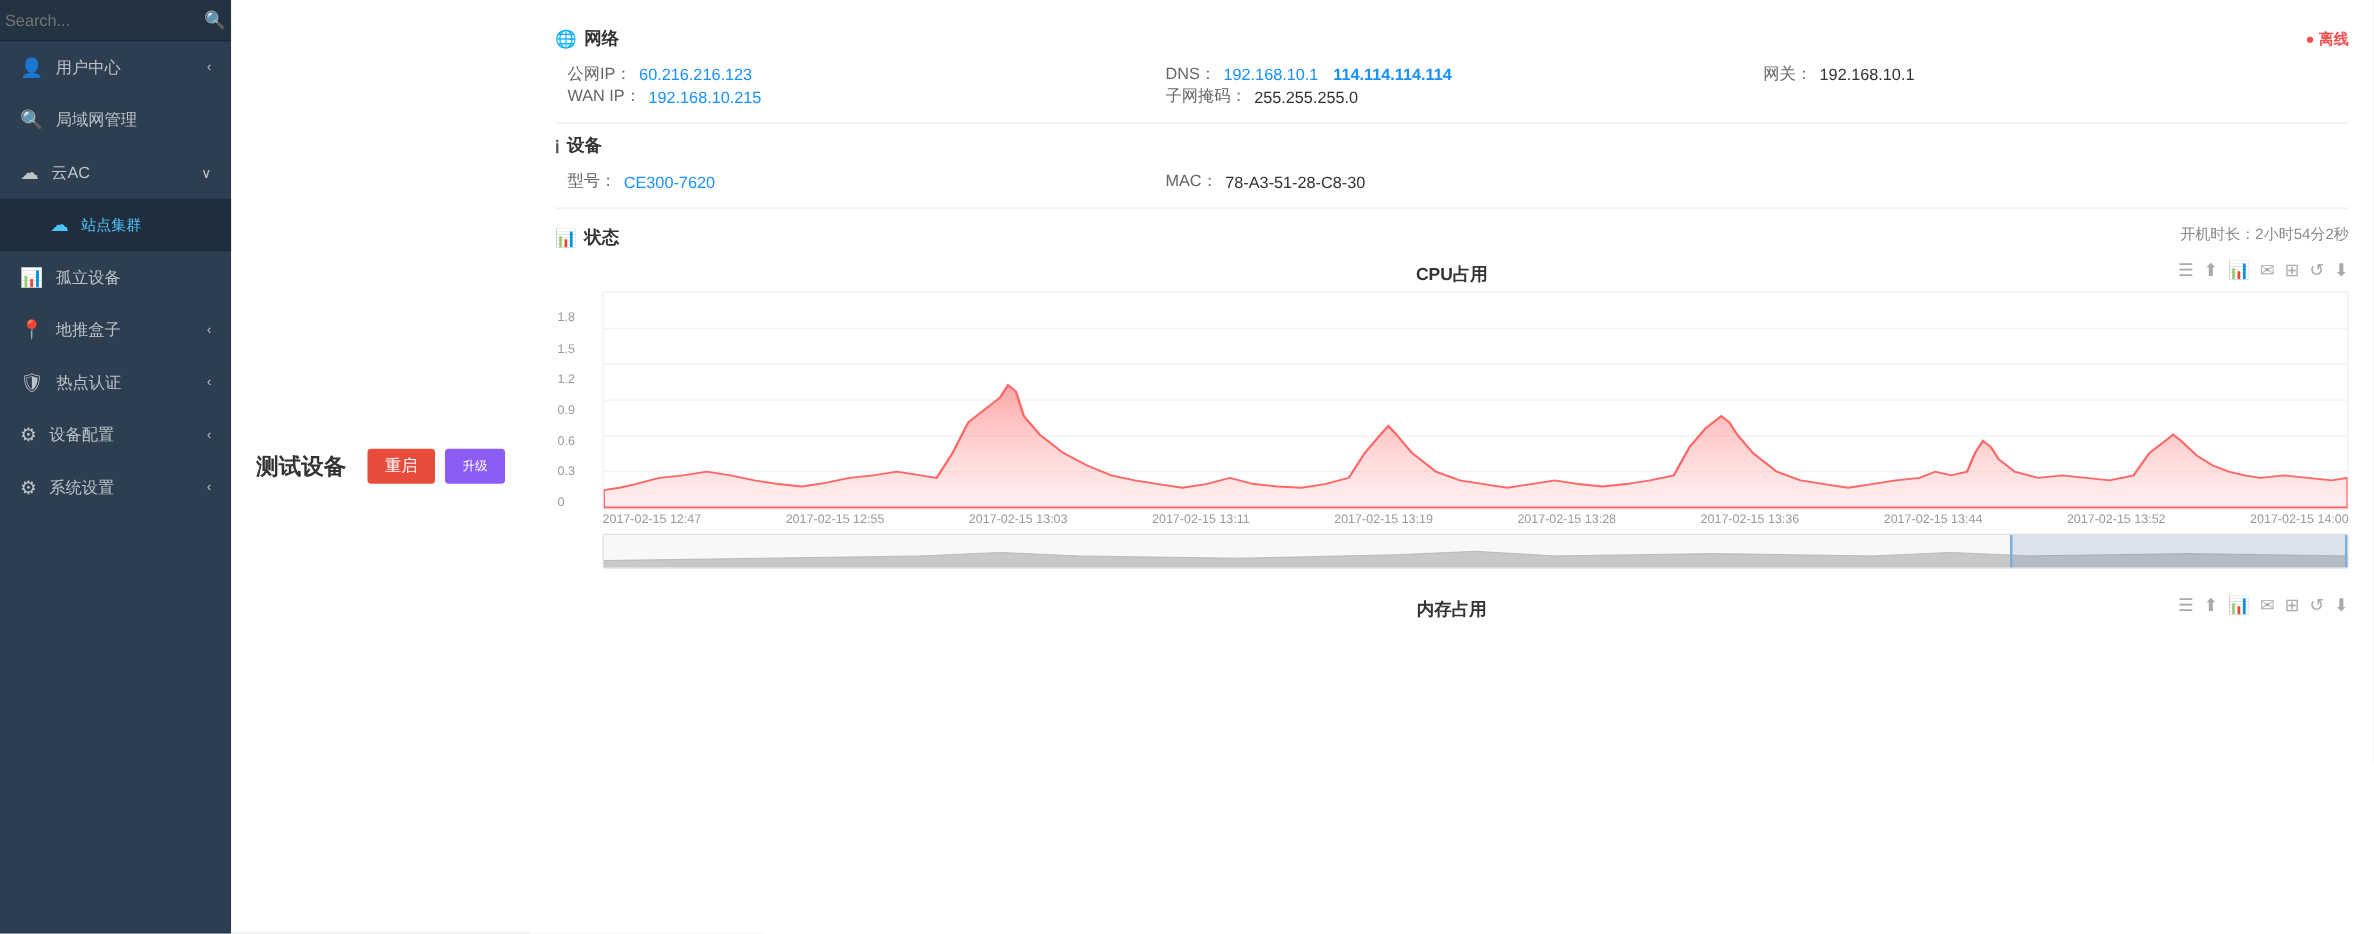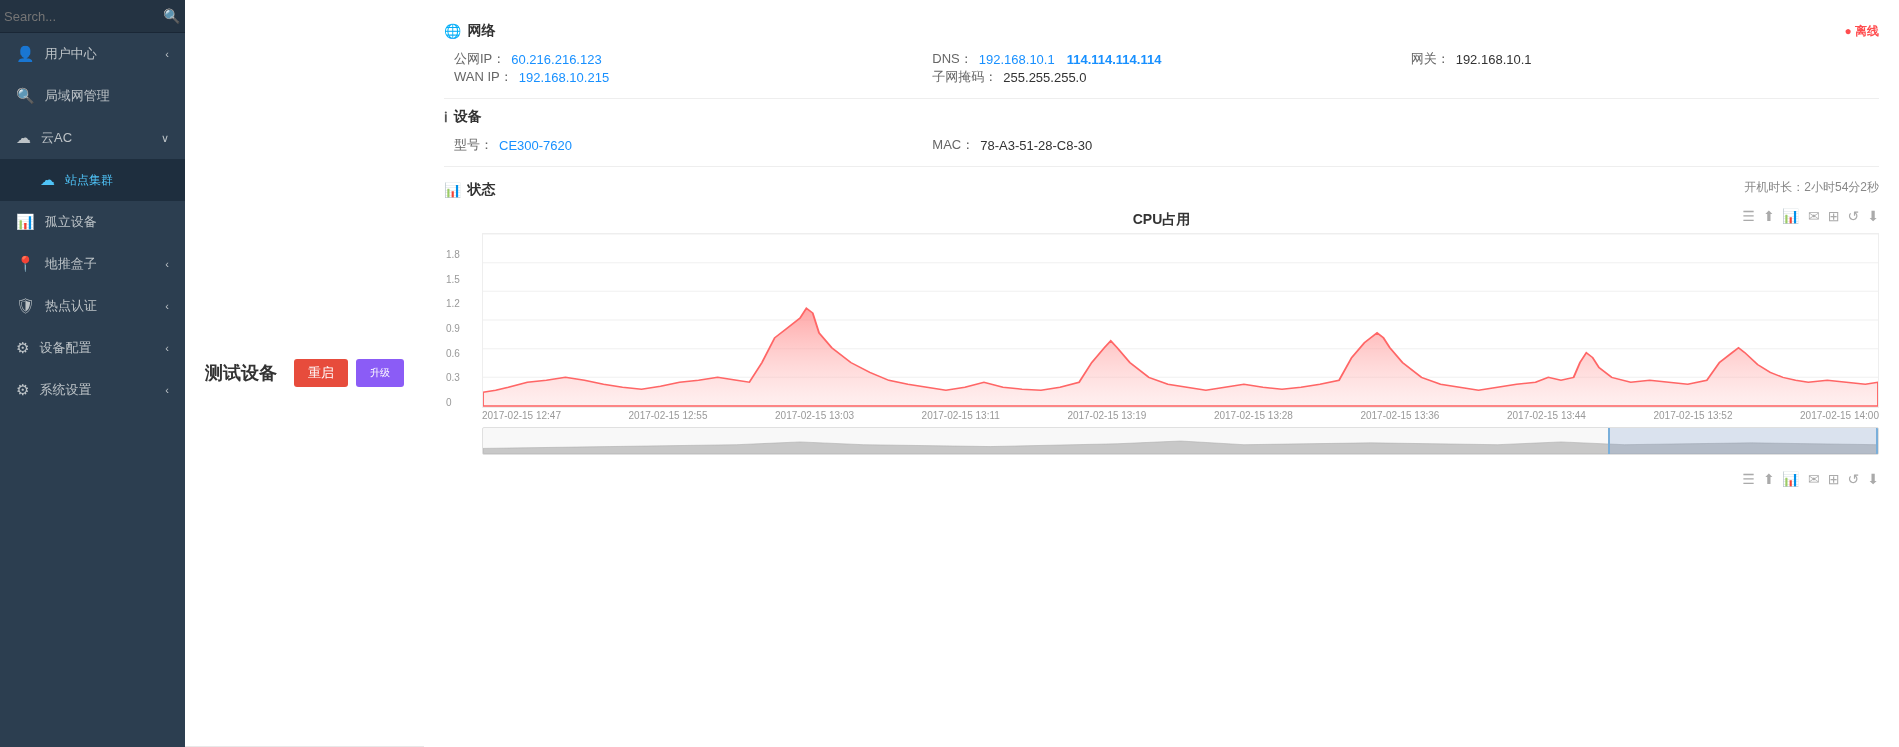--- a/index.html
+++ b/index.html
@@ -452,20 +452,21 @@
           <svg viewBox="0 0 1100 28" preserveAspectRatio="none" width="100%" height="100%">
             <path d="M0,22 L100,20 L200,18 L250,15 L300,18 L400,20 L500,17 L550,14 L600,18 L700,16 L800,18 L850,15 L900,18 L1000,16 L1100,18 L1100,28 L0,28 Z" fill="#c8c8c8" stroke="#aaa" stroke-width="0.5"></path>
           </svg>
           <div class="scroll-handle" style="position:absolute; right:0; top:0; height:100%; width:270px; background:rgba(100,140,200,0.2); border-left:2px solid #7aafda; border-right:2px solid #7aafda;"></div>
         </div>
       </div>
     </div>
 
     <div style="display:flex; justify-content:space-between; align-items:center; margin-top:8px;">
       <div style="flex:1;"></div>
+      <div class="chart-title" style="flex:1; text-align:center;">内存占用</div>
       <div class="chart-toolbar" style="flex:1; justify-content:flex-end; display:flex; gap:8px; color:#aaa; font-size:14px;">
         <span>☰</span>
         <span>⬆</span>
         <span>📊</span>
         <span>✉</span>
         <span>⊞</span>
         <span>↺</span>
         <span>⬇</span>
       </div>
     </div>

